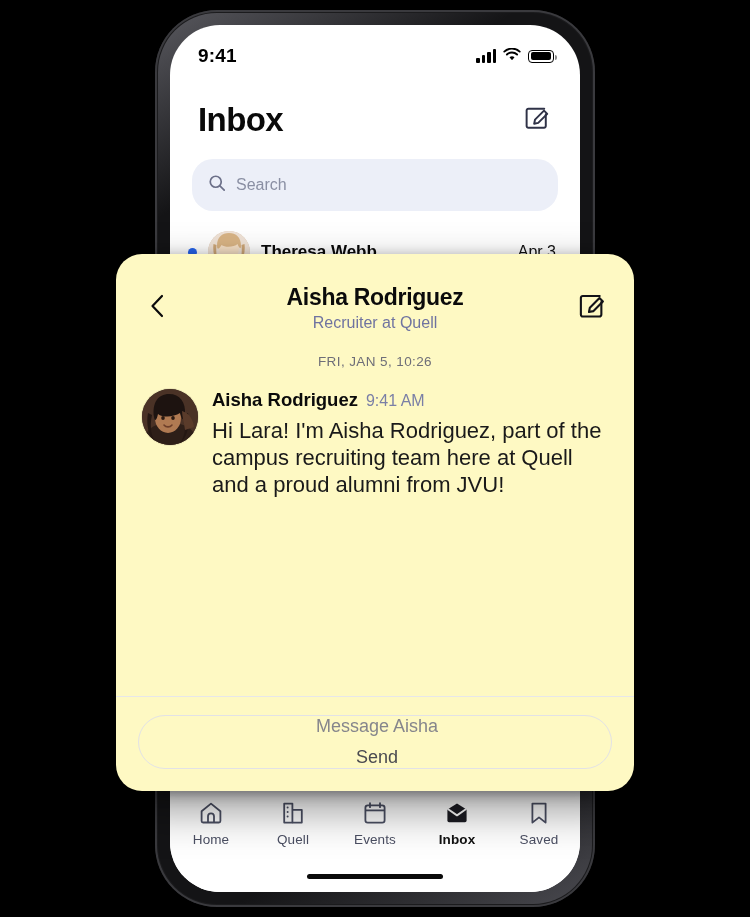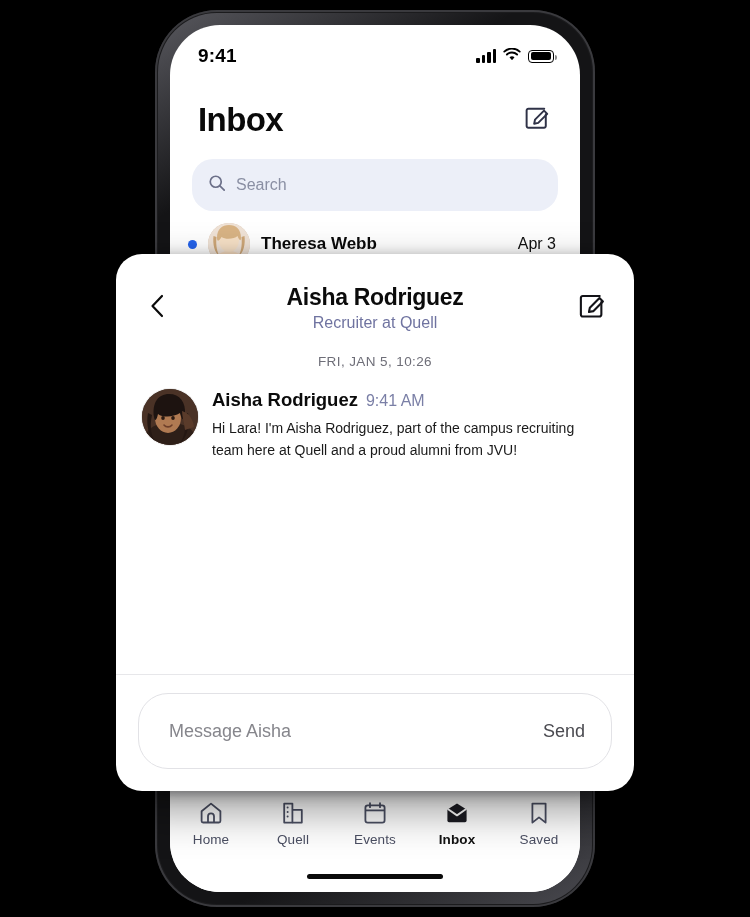--- a/index.html
+++ b/index.html
@@ -117,20 +117,21 @@
     font-size: 16px;
     color: #8a8fa3;
   }
 
   .thread-row {
     display: flex;
     align-items: center;
     gap: 11px;
     padding: 12px 24px 0 18px;
     position: relative;
+    margin-top: 8px;
   }
   .unread-dot {
     width: 9px; height: 9px; border-radius: 50%;
     background: #2563eb;
     flex: none;
   }
   .thread-avatar {
     width: 42px; height: 42px; border-radius: 50%;
     flex: none;
     overflow: hidden;
@@ -193,21 +194,21 @@
     z-index: 5;
   }
 
   
   .msg-card {
     position: absolute;
     left: 116px;
     top: 254px;
     width: 518px;
     height: 537px;
-    background: #ffffff;
+    background: #fef9c3;
     border-radius: 26px;
     z-index: 20;
     box-shadow: 0 18px 46px rgba(0,0,0,0.42), 0 3px 14px rgba(0,0,0,0.30);
     display: flex;
     flex-direction: column;
     overflow: hidden;
   }
 
   .card-header {
     display: flex;
@@ -276,39 +277,40 @@
   .msg-sender {
     font-size: 18.5px;
     font-weight: bold;
     color: #0b0b0b;
   }
   .msg-time {
     font-size: 16px;
     color: #7a7fa6;
   }
   .msg-para {
-    font-size: 14px;
-    line-height: 22px;
+    font-size: 22px;
+    line-height: 27px;
     color: #1a1a1a;
     margin-top: 6px;
   }
   .msg-para + .msg-para { margin-top: 18px; }
 
   .card-footer {
     border-top: 1px solid #e7e7ea;
     padding: 18px 22px 22px 22px;
   }
   .composer {
-    height: 76px;
+    height: 54px;
     border: 1px solid #e2e2e6;
     border-radius: 30px;
     display: flex;
     align-items: center;
     justify-content: space-between;
     padding: 0 26px 0 30px;
+    flex-direction: column;
   }
   .composer-placeholder {
     font-size: 18px;
     color: #86868c;
   }
   .composer-send {
     font-size: 18px;
     color: #4a4a50;
   }
 

